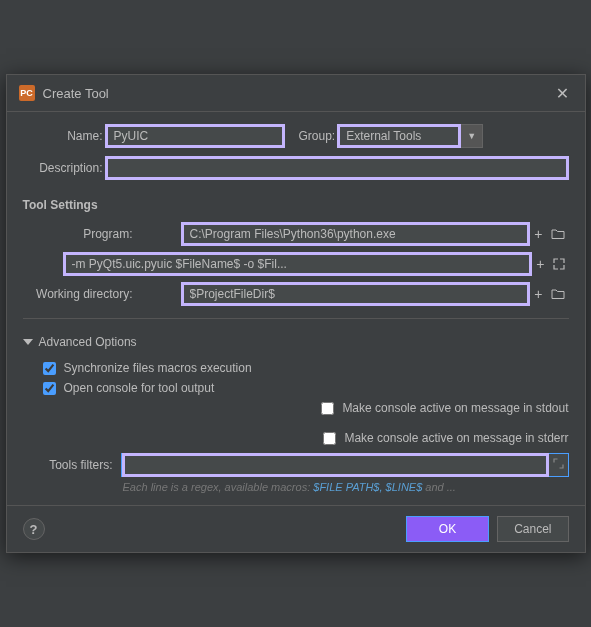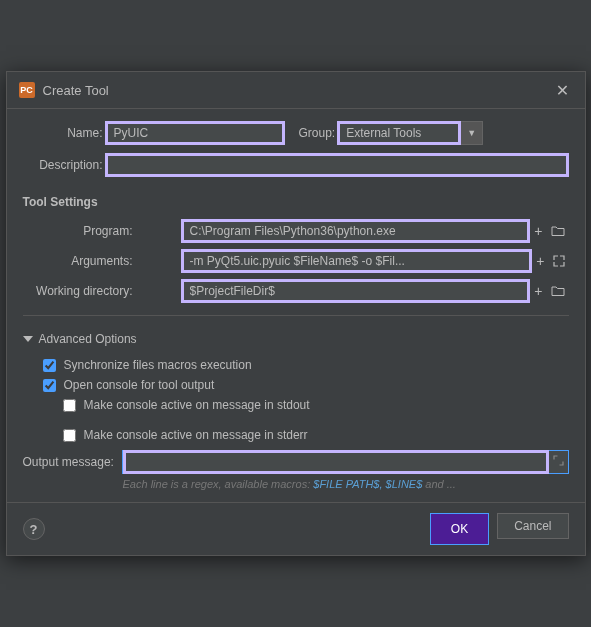--- a/index.html
+++ b/index.html
@@ -323,44 +323,45 @@
       font-size: 13px;
       font-weight: bold;
     }
 
     .footer-buttons {
       display: flex;
       gap: 8px;
     }
 
     .btn-ok {
-      background: #4c1d95;
+      background: #8b5cf6;
       border: 1px solid #4a9eff;
       color: #ffffff;
-      padding: 4px 20px;
-      cursor: pointer;
-      font-size: 12px;
-      height: 32px;
+      padding: 4px 32px;
+      cursor: pointer;
+      font-size: 12px;
+      height: 26px;
     }
 
     .btn-cancel {
       background: #45494a;
       border: 1px solid #646464;
       color: #bbbbbb;
       padding: 4px 16px;
       cursor: pointer;
       font-size: 12px;
       height: 26px;
     }
 
     .indented-checkboxes {
       padding-left: 20px;
       display: flex;
       flex-direction: column;
       gap: 16px;
+      align-items: flex-end;
     }
   </style>
 </head>
 <body>
 
 <div class="dialog">
 
   <div class="title-bar">
     <div class="title-bar-left">
       <div class="app-icon">
@@ -403,21 +404,20 @@
           <button class="icon-btn" title="Insert Macro">+</button>
           <button class="icon-btn" title="Browse">
             <svg width="14" height="12" viewBox="0 0 14 12" fill="none">
               <path d="M1 2h4l1.5 1.5H13v7H1V2z" stroke="#bbbbbb" stroke-width="1" fill="none"></path>
             </svg>
           </button>
         </div>
       </div>
 
       <div class="settings-row">
-        <span class="settings-label">Arguments:</span>
         <div class="input-with-buttons">
           <input type="text" class="settings-input" value="-m PyQt5.uic.pyuic $FileName$ -o $Fil..." style="">
           <button class="icon-btn" title="Insert Macro">+</button>
           <button class="icon-btn" title="Expand">
             <svg width="12" height="12" viewBox="0 0 12 12" fill="none">
               <path d="M1 5V1h4M7 11h4V7M1 7v4h4M7 1h4v4" stroke="#bbbbbb" stroke-width="1.2" fill="none"></path>
             </svg>
           </button>
         </div>
       </div>
@@ -467,21 +467,21 @@
           <input type="checkbox" id="active_stderr" style="">
           <label class="checkbox-label" for="active_stderr">Make console active on message in stderr</label>
         </div>
 
       </div>
 
     </div>
 
     <div class="output-filters-section">
       <div class="output-filters-row">
-        <span class="output-label">Output message:</span>
+        <span class="output-label">Tools filters:</span>
         <div class="output-input-container">
           <input type="text" class="output-input" style="">
           <button class="output-expand-btn" title="Expand">
             <svg width="11" height="11" viewBox="0 0 11 11" fill="none">
               <path d="M1 4.5V1h3.5M6.5 10H10V6.5" stroke="#888" stroke-width="1.2" fill="none"></path>
             </svg>
           </button>
         </div>
       </div>
       <div class="hint-text">

